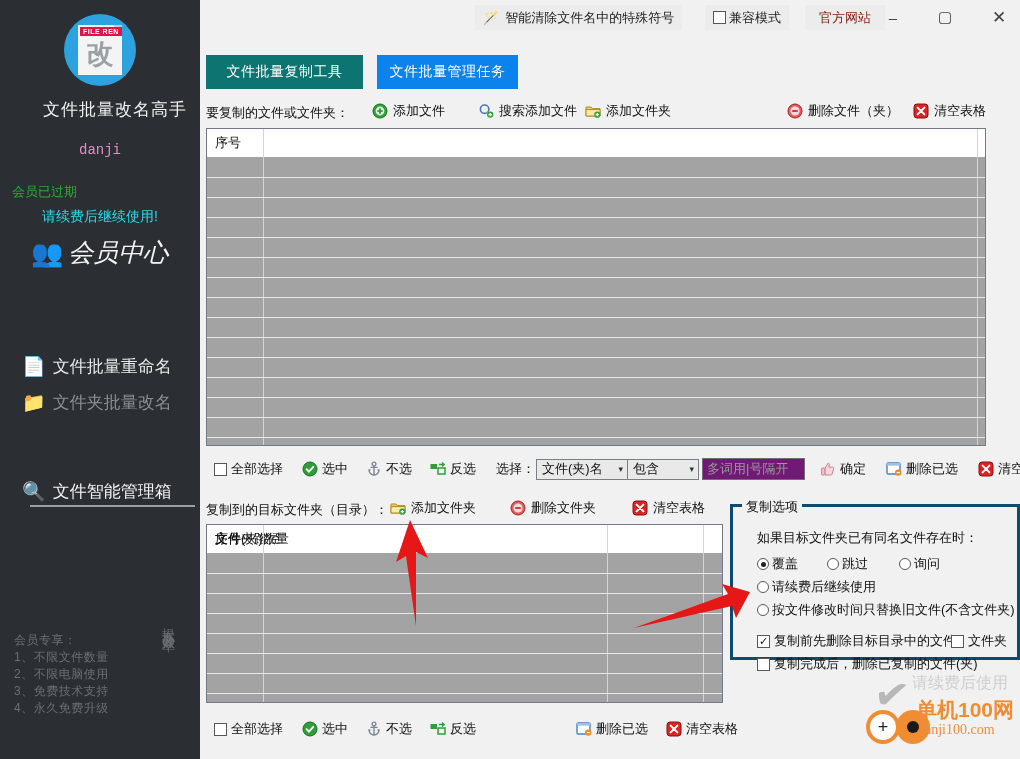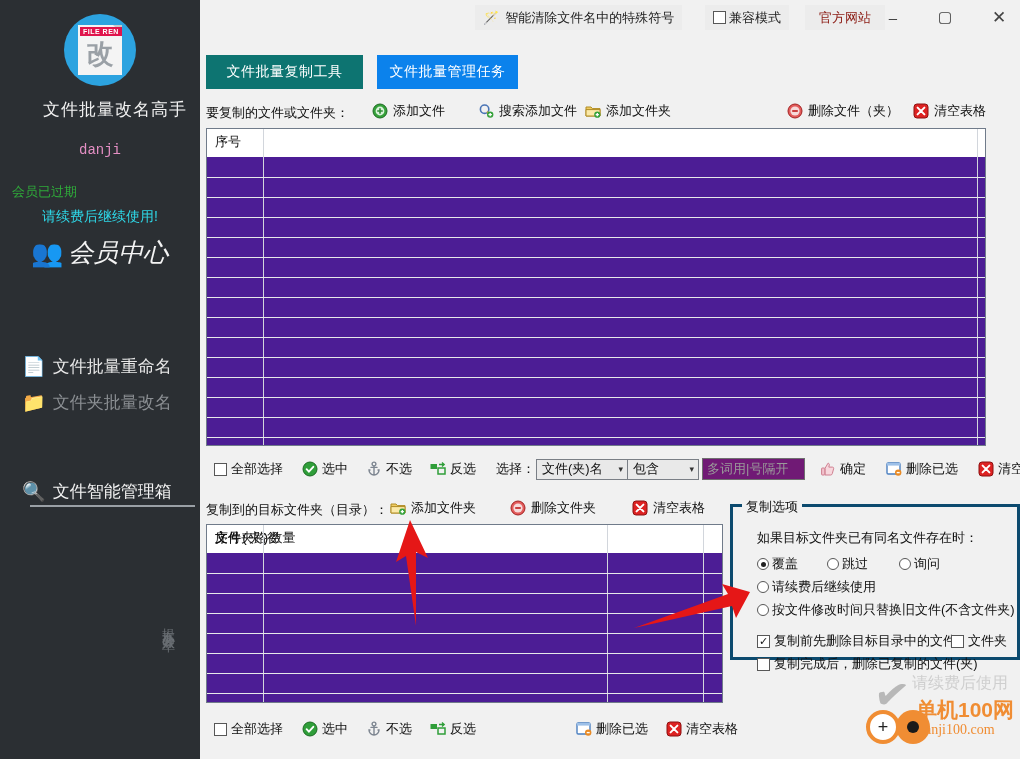--- a/index.html
+++ b/index.html
@@ -141,23 +141,22 @@
   .sec-label { position: absolute; font-size: 13px; color: #111; top: 4px; }
   .act {
     position: absolute; top: 2px; display: flex; align-items: center; gap: 5px;
     font-size: 13px; color: #111; cursor: pointer;
   }
 
   .ico { width: 16px; height: 16px; flex: none; display: inline-block; }
 
   
   .tablebox {
-    position: absolute; background: #4c1d95; border: 1px solid #707b8a;
+    position: absolute; background: #a3a3a3; border: 1px solid #707b8a;
     overflow: hidden;
-    font-family: Liberation Mono, monospace;
   }
   #table1 { left: 6px; top: 128px; width: 780px; height: 318px; }
   #table2 { left: 6px; top: 524px; width: 517px; height: 179px; }
   .thead { height: 28px; background: #fff; position: relative; }
   .th {
     position: absolute; top: 0; height: 28px; line-height: 28px;
     font-size: 13px; color: #111; padding-left: 8px;
   }
   .vline { position: absolute; top: 0; width: 1px; background: #d2d6dc; }
   .hline { position: absolute; left: 0; width: 100%; height: 1px; background: #e6e8ea; }
@@ -271,20 +270,27 @@
     <div class="nav-item nav-2">
       <span class="nav-ico">📁</span>
       <span>文件夹批量改名</span>
     </div>
     <div class="nav-item nav-3">
       <span class="nav-ico">🔍</span>
       <span>文件智能管理箱</span>
     </div>
     <div class="nav-underline"></div>
 
+    <div class="perks">
+      <div>会员专享：</div>
+      <div>1、不限文件数量</div>
+      <div>2、不限电脑使用</div>
+      <div>3、免费技术支持</div>
+      <div>4、永久免费升级</div>
+    </div>
 
     <div class="vertical-slogan">提高办公效率</div>
   </div>
 
   <div id="main">
 
     <div class="titlebar">
       <div class="tb-magic">
         <span>🪄</span>
         <span>智能清除文件名中的特殊符号</span>

